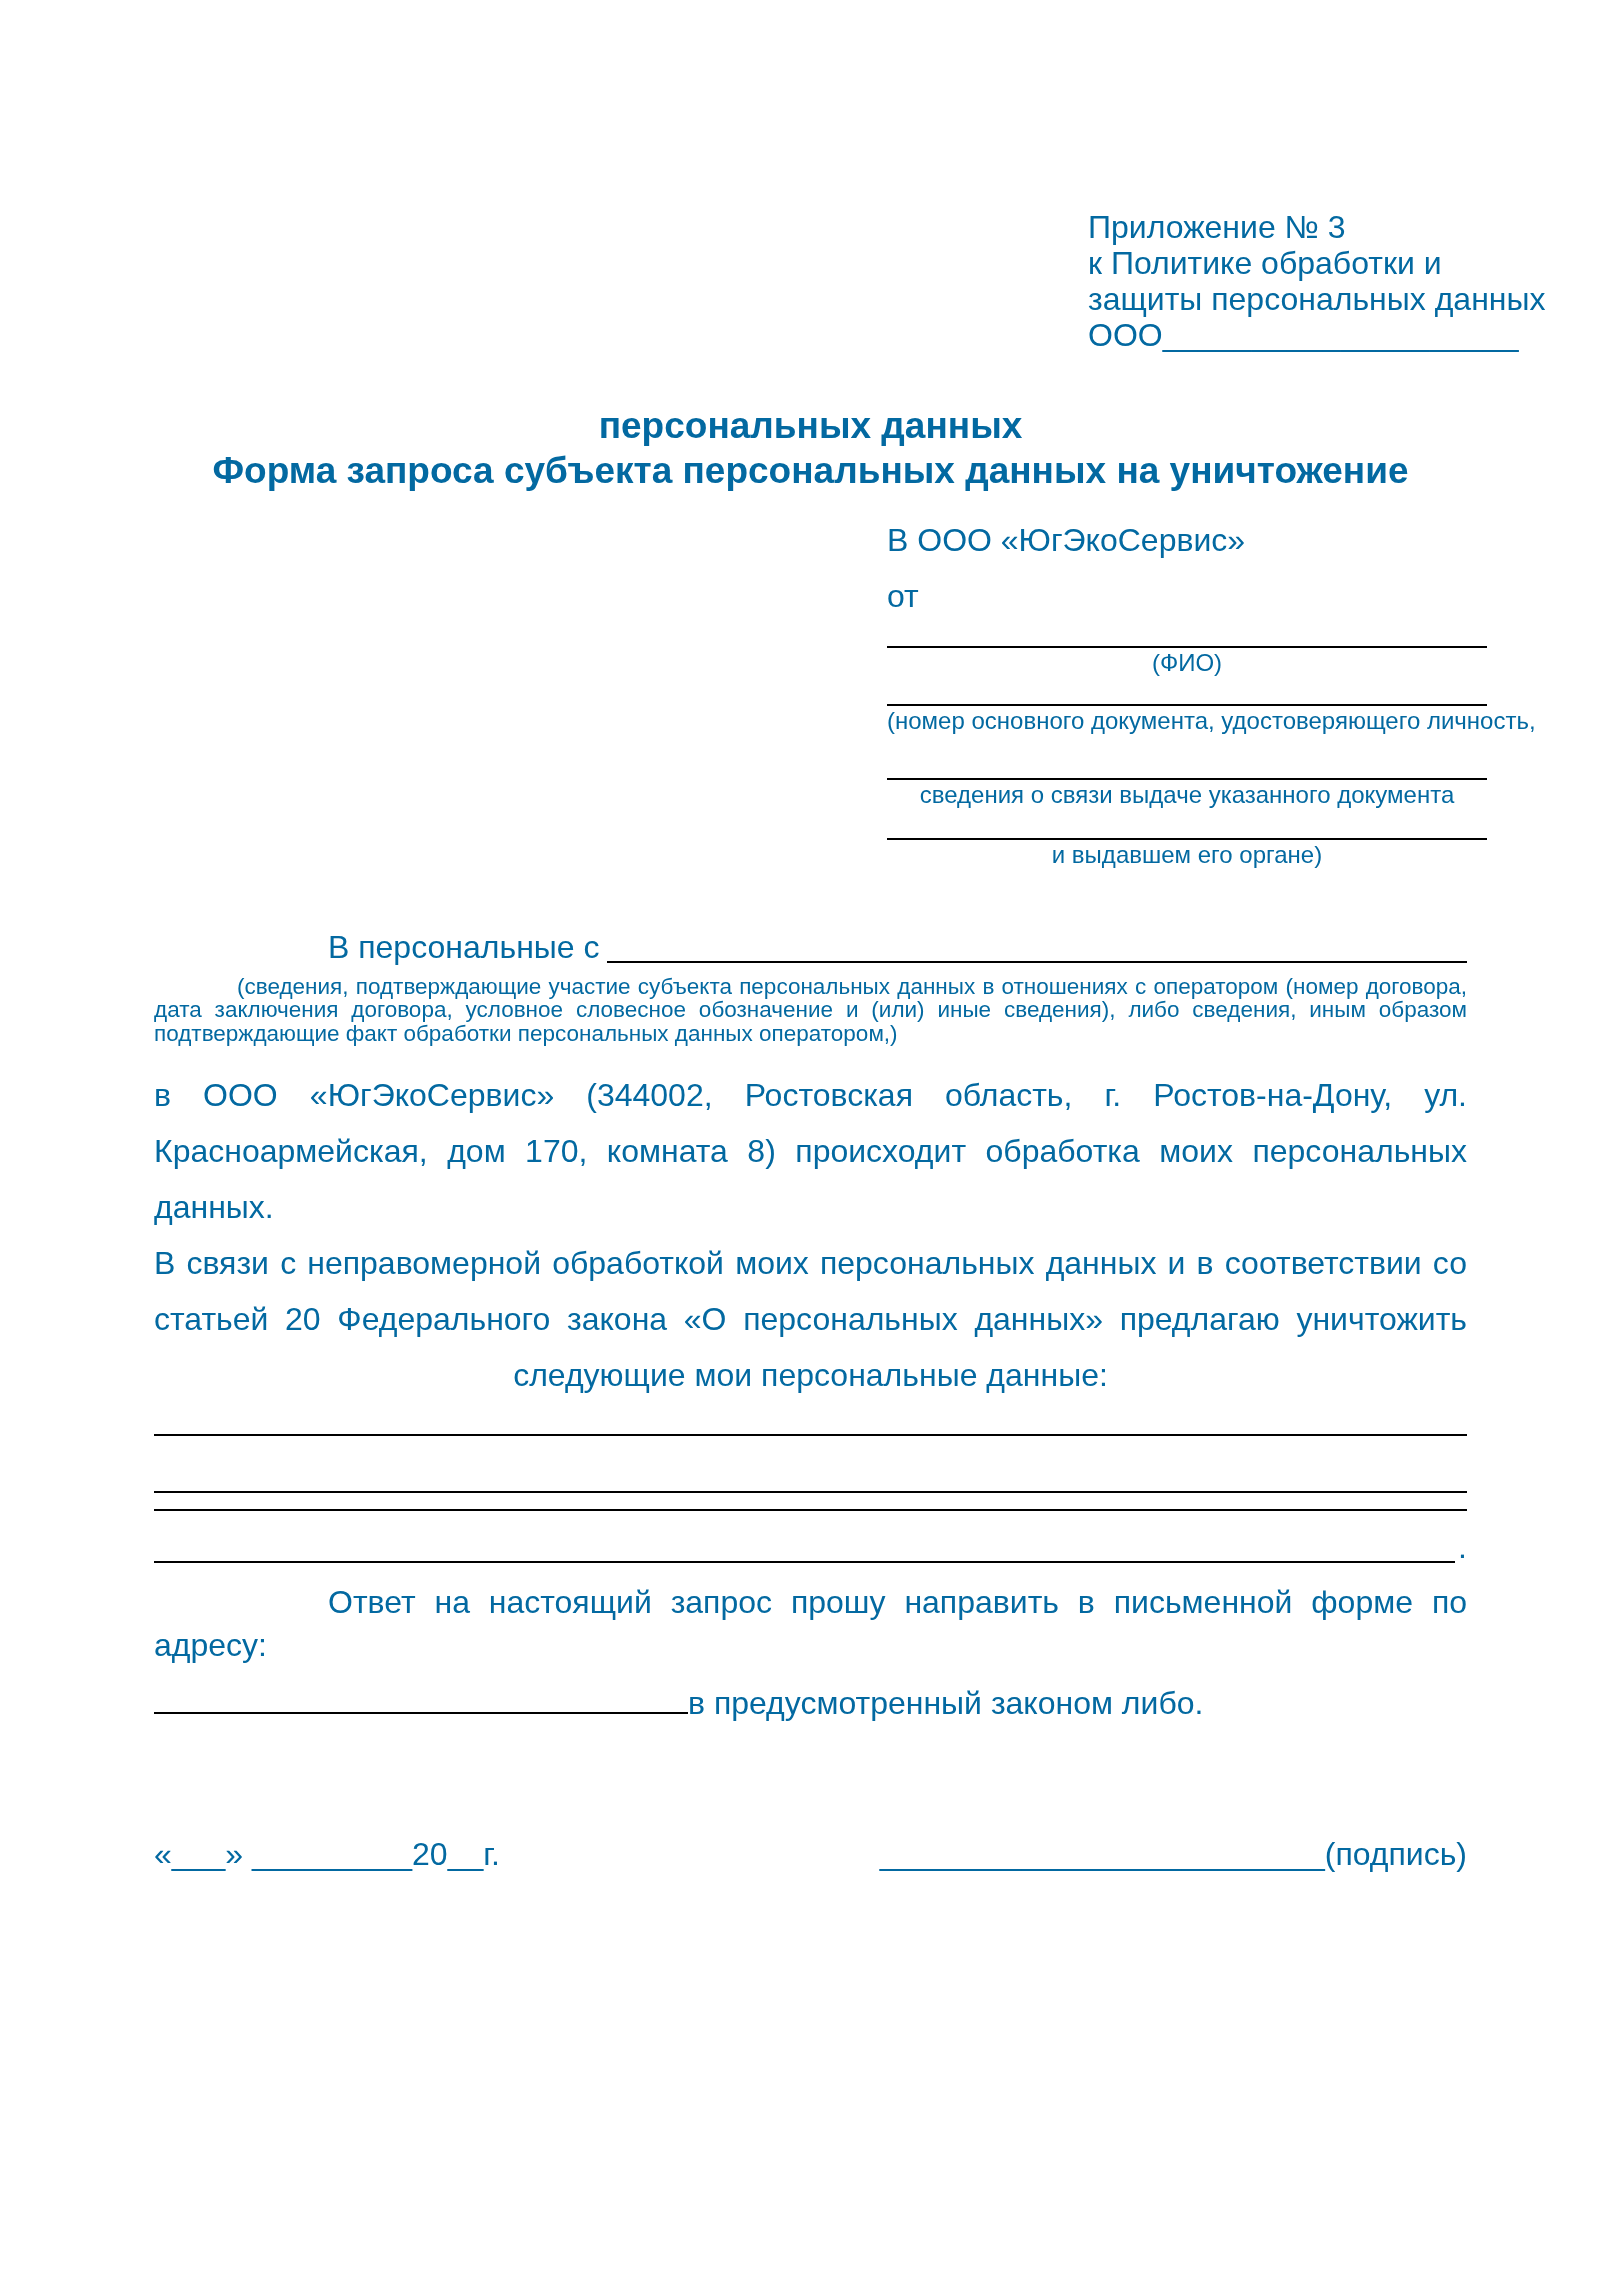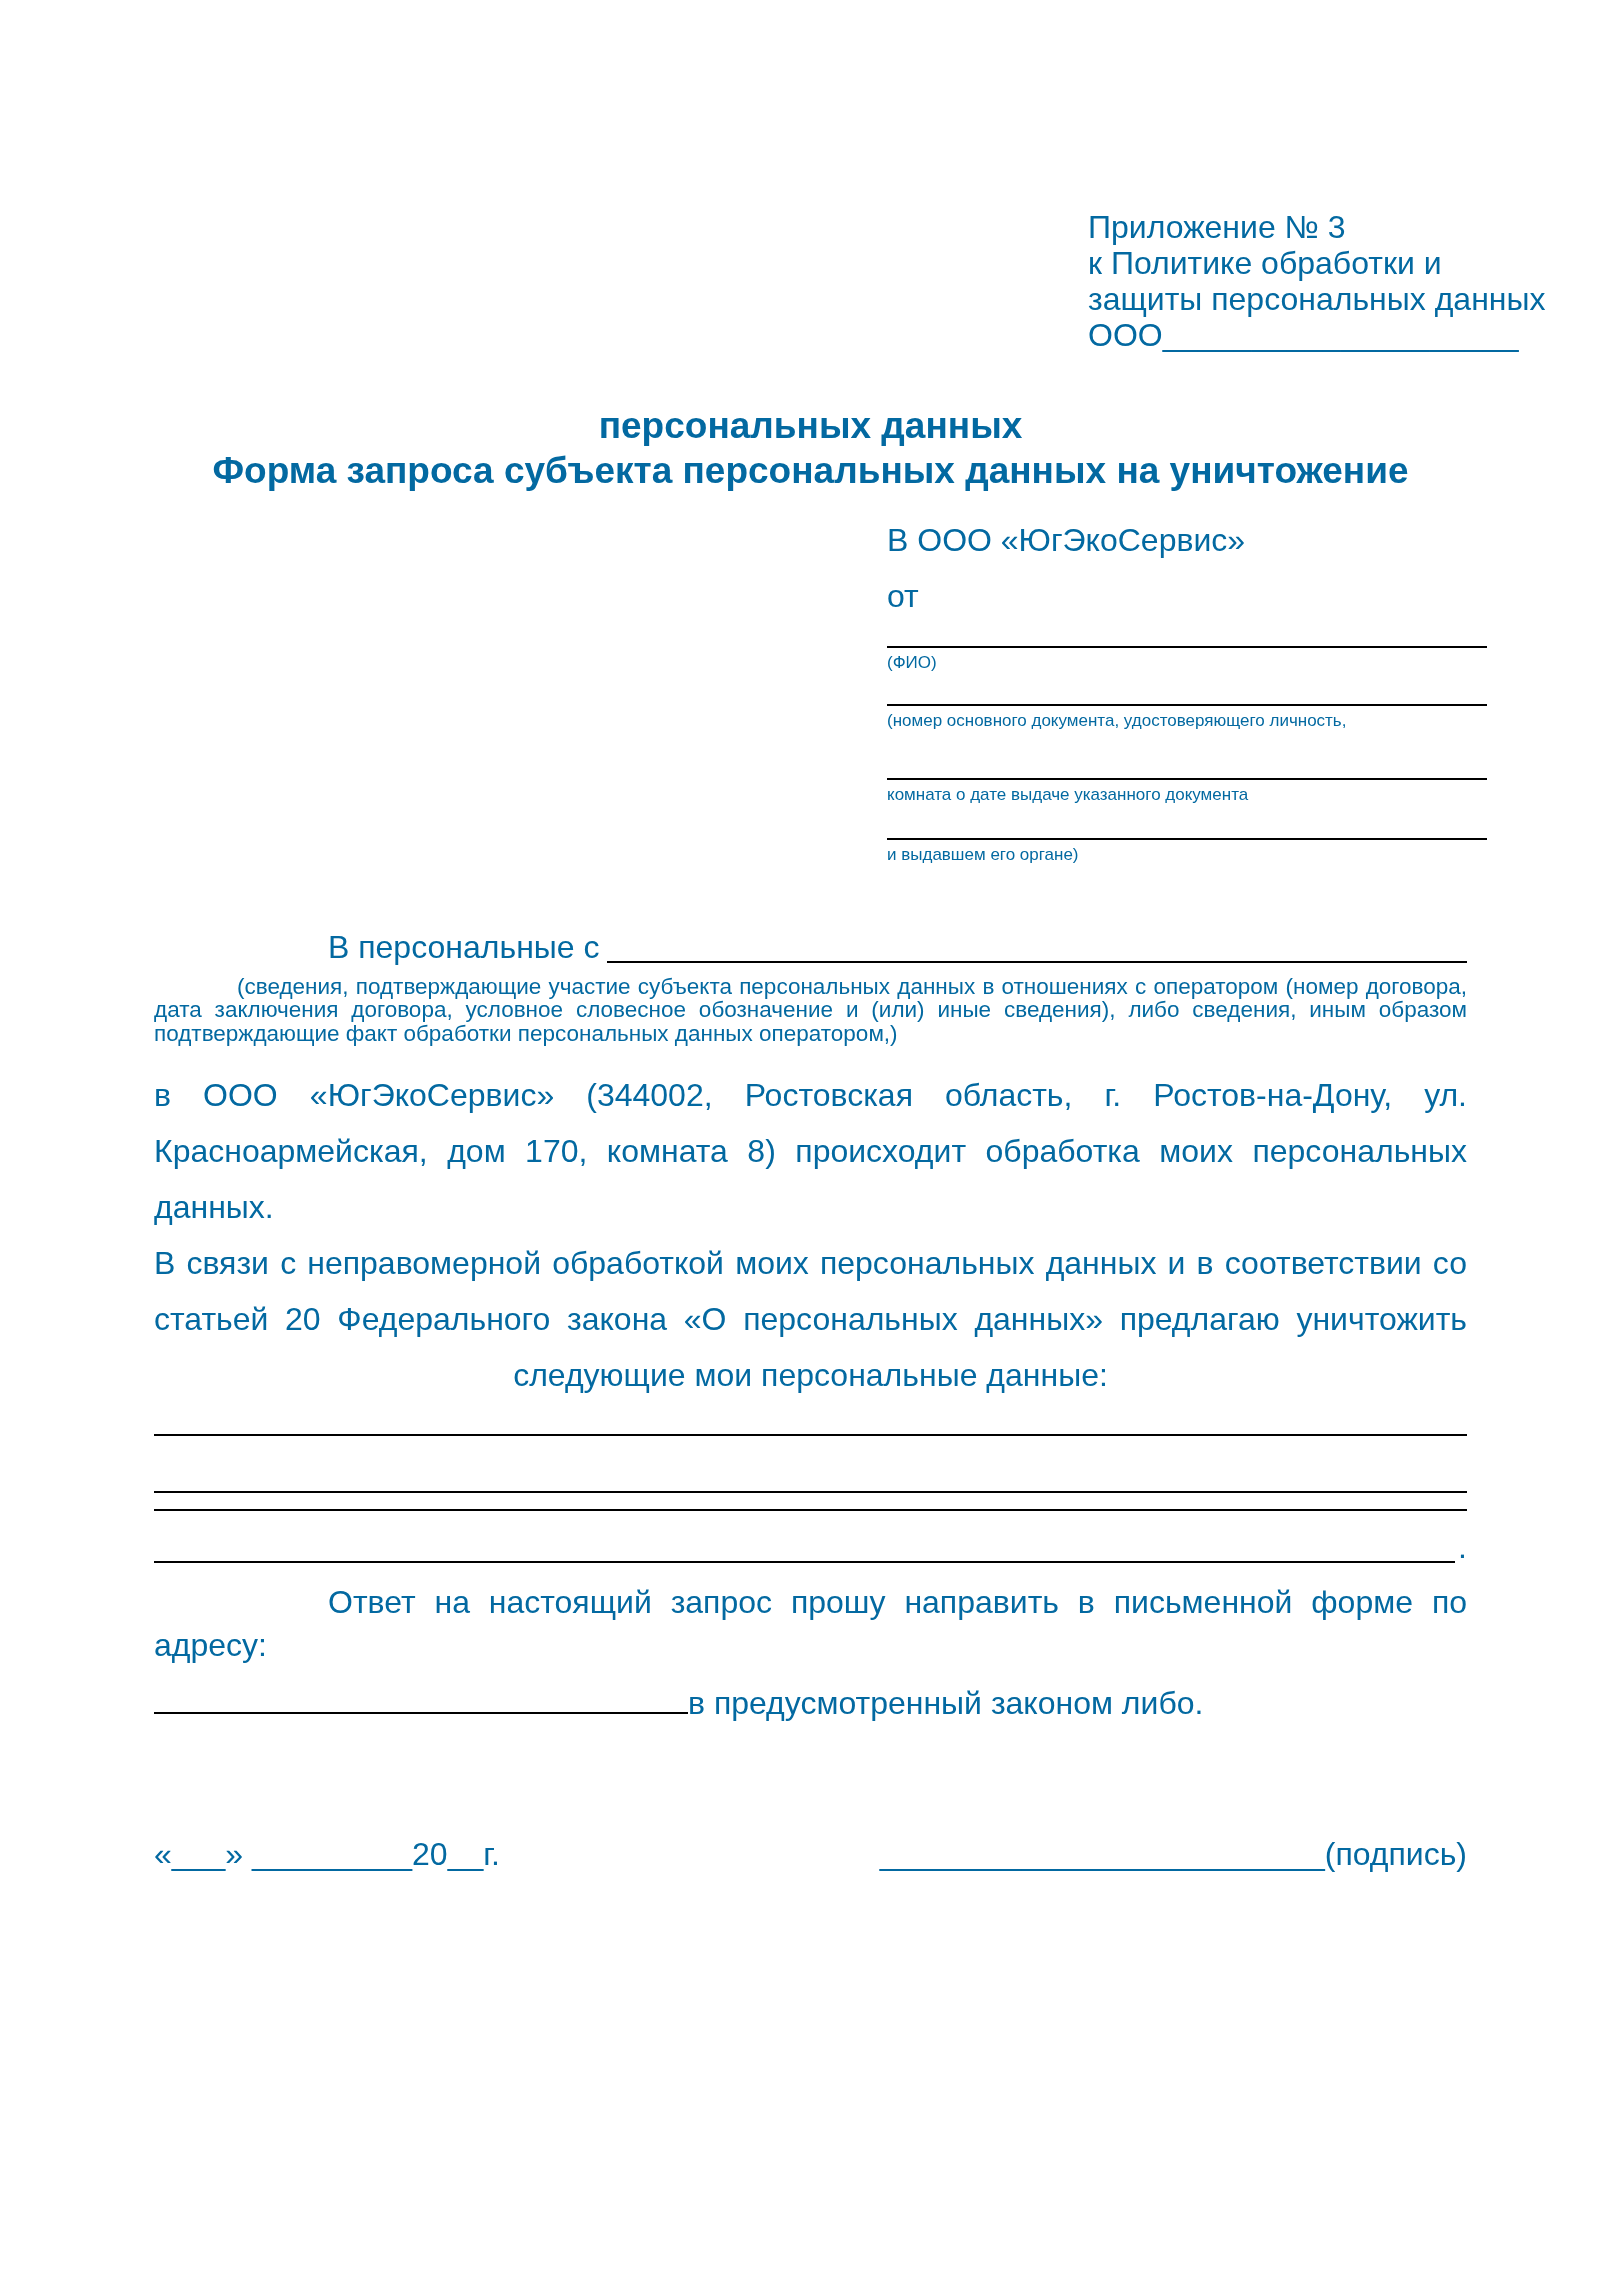--- a/index.html
+++ b/index.html
@@ -16,21 +16,21 @@
   
   .annex { margin-left: 934px; width: 392px; font-size: 32px; line-height: 36px; white-space: nowrap; }
   
   .title { margin: 50px 0 0 0; font-size: 37px; line-height: 45px; font-weight: bold; text-align: center; }
   .tline { display: block; }
   
   .addressee { margin-top: 25.5px; margin-left: 733px; width: 600px; font-size: 32px; line-height: 43px; }
   .addr-from { margin-top: 13.7px; }
   .blank { border-bottom: 2px solid #000; }
   .f1 { height: 27.4px; } .f2 { height: 27.4px; } .f3 { height: 43px; } .f4 { height: 29px; }
-  .fcap { font-size: 17px; line-height: 29px; text-align: left; white-space: nowrap; }
+  .fcap { font-size: 24px; line-height: 29px; text-align: center; white-space: nowrap; }
   
   .acc-row { display: flex; align-items: flex-end; margin-top: 57px; font-size: 32px; line-height: 43px; }
   .acc-lead { margin-left: 174px; padding-right: 7.8px; white-space: nowrap; }
   .acc-rule { flex: 1; border-bottom: 2.9px solid #000; margin-bottom: 5.9px; }
   
   .note { margin-top: 5.9px; font-size: 22.5px; line-height: 23.5px; text-align: justify; text-indent: 83px; }
   
   .bodypar { margin-top: 21.6px; font-size: 32px; }
   .jline { line-height: 56px; text-align: justify; text-align-last: justify; }
   .jlast { line-height: 56px; text-align: center; }
@@ -71,21 +71,21 @@
   </div>
 
   <div class="addressee">
     <div class="addr-to">В ООО «ЮгЭкоСервис»</div>
     <div class="addr-from">от</div>
     <div class="blank f1"></div>
     <div class="fcap">(ФИО)</div>
     <div class="blank f2"></div>
     <div class="fcap">(номер основного документа, удостоверяющего личность,</div>
     <div class="blank f3"></div>
-    <div class="fcap">комната о дате выдаче указанного документа</div>
+    <div class="fcap">сведения о связи выдаче указанного документа</div>
     <div class="blank f4"></div>
     <div class="fcap">и выдавшем его органе)</div>
   </div>
 
   <div class="acc-row">
     <span class="acc-lead">В персональные с</span>
     <span class="acc-rule"></span>
   </div>
   <div class="note">(сведения, подтверждающие участие субъекта персональных данных в отношениях с оператором (номер договора, дата заключения договора, условное словесное обозначение и (или) иные сведения), либо сведения, иным образом подтверждающие факт обработки персональных данных оператором,)</div>
 

